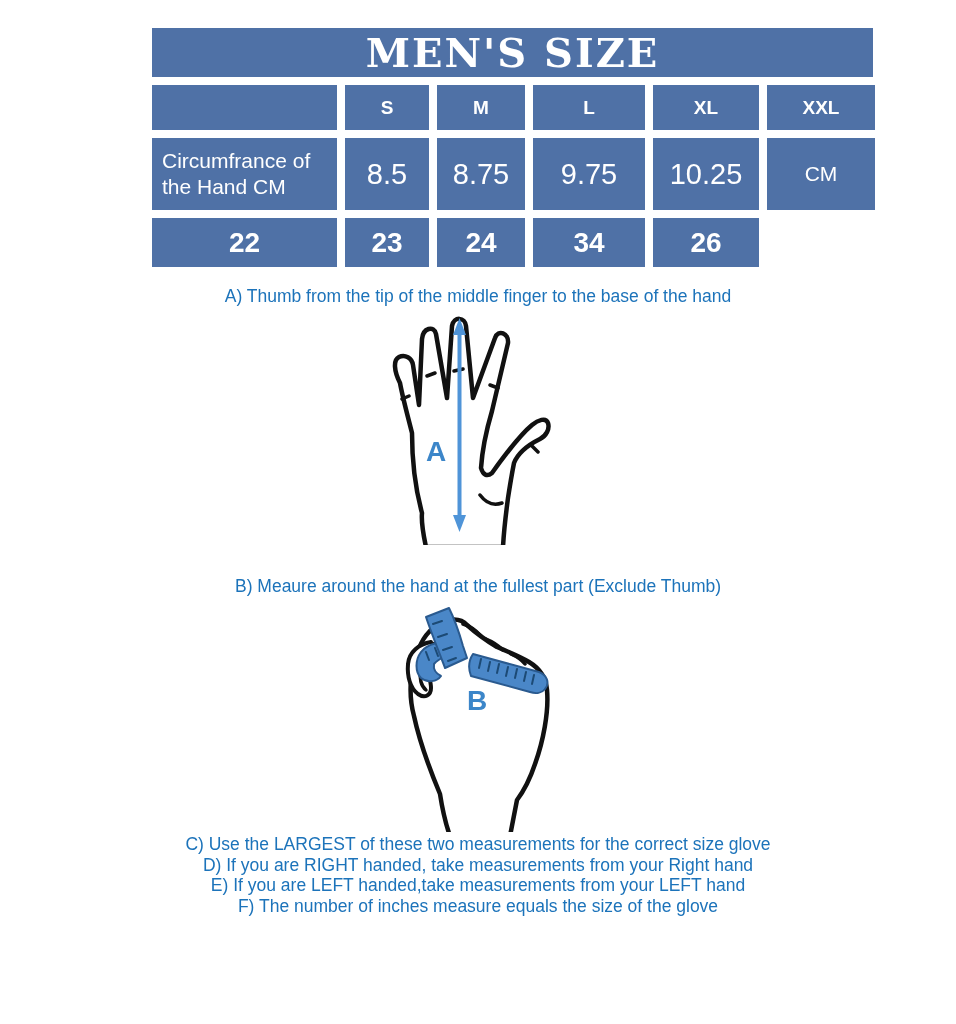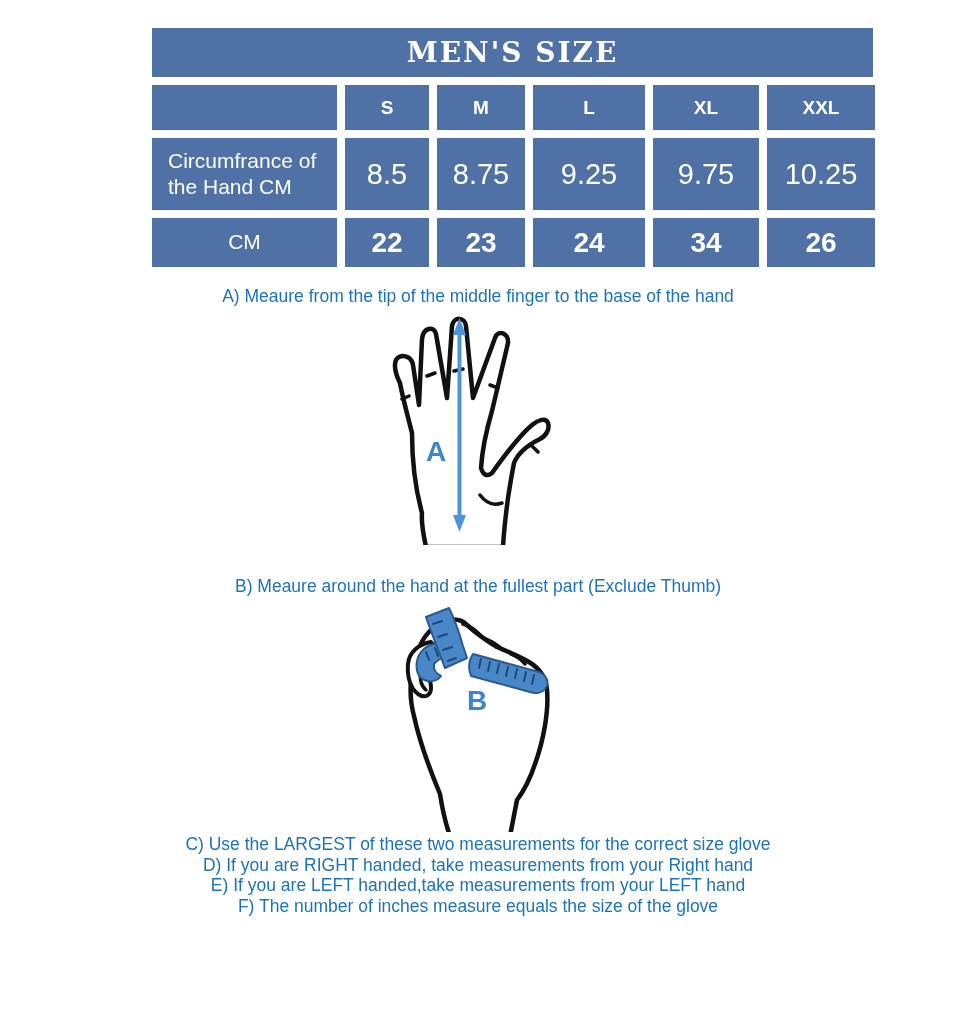--- a/index.html
+++ b/index.html
@@ -12,42 +12,42 @@
   }
 
   
   .size-table { position:absolute; left:152px; top:28px; width:721px; }
   .tbl-title {
     height:49px; margin-bottom:8px;
     background:#4f71a6;
     color:#ffffff;
     font-family:"DejaVu Serif", serif;
     font-weight:bold;
-    font-size:28px;
+    font-size:40px;
     letter-spacing:2px;
     display:flex; align-items:center; justify-content:center;
   }
   .tbl-grid {
     display:grid;
     grid-template-columns:185px 84px 88px 112px 106px 108px;
     grid-template-rows:45px 72px 49px;
     gap:8px;
     background:#ffffff;
   }
   .cell {
     background:#4f71a6;
     color:#ffffff;
     display:flex; align-items:center; justify-content:center;
     text-align:center;
   }
   .cell.head { font-weight:bold; font-size:19px; }
   .cell.rowlabel {
     font-size:21px; font-weight:400;
     justify-content:flex-start; text-align:left;
-    padding:0 8px 0 16px; line-height:1.25;
+    padding:0 8px 0 10px; line-height:1.25;
   }
   .cell.rowlabel.centered-label { justify-content:center; text-align:right; padding:0; }
   .cell.val  { font-weight:normal; font-size:29px; }
   .cell.val2 { font-weight:bold; font-size:28px; }
 
   
   .note {
     position:absolute; left:0; width:956px;
     text-align:center;
     color:#1c73ba;
@@ -88,34 +88,33 @@
       <div class="cell head"></div>
       <div class="cell head">S</div>
       <div class="cell head">M</div>
       <div class="cell head">L</div>
       <div class="cell head">XL</div>
       <div class="cell head">XXL</div>
 
       <div class="cell rowlabel">Circumfrance of the Hand CM</div>
       <div class="cell val">8.5</div>
       <div class="cell val">8.75</div>
-      <div class="cell val">9.25</div>
       <div class="cell val">9.75</div>
       <div class="cell val">10.25</div>
 
       <div class="cell rowlabel centered-label">CM</div>
       <div class="cell val2">22</div>
       <div class="cell val2">23</div>
       <div class="cell val2">24</div>
       <div class="cell val2">34</div>
       <div class="cell val2">26</div>
     </div>
   </div>
 
-  <div class="note note-a">A) Meaure from the tip of the middle finger to the base of the hand</div>
+  <div class="note note-a">A) Thumb from the tip of the middle finger to the base of the hand</div>
 
   <svg class="illus illus-a" width="180" height="232" viewBox="0 0 180 232" xmlns="http://www.w3.org/2000/svg">
 
     <path class="hand-stroke" d="
       M 46,234
       C 43,220 41,210 42,200
       C 36,178 32,150 32,120
       C 28,104 23,86 20,70
       C 14,58 13,47 19,44
       C 25,41 32,45 33,52

